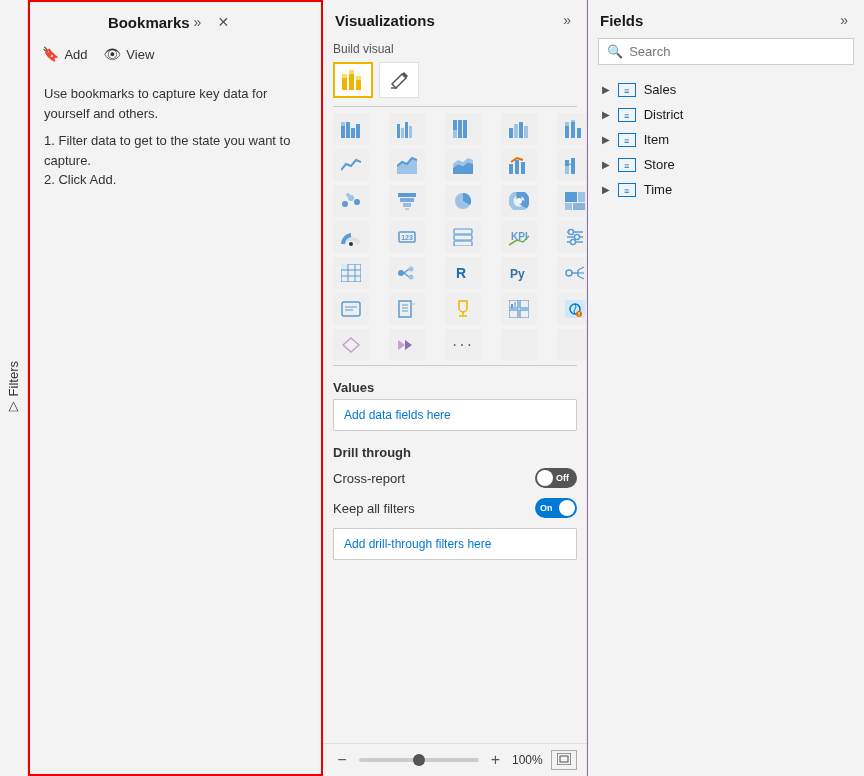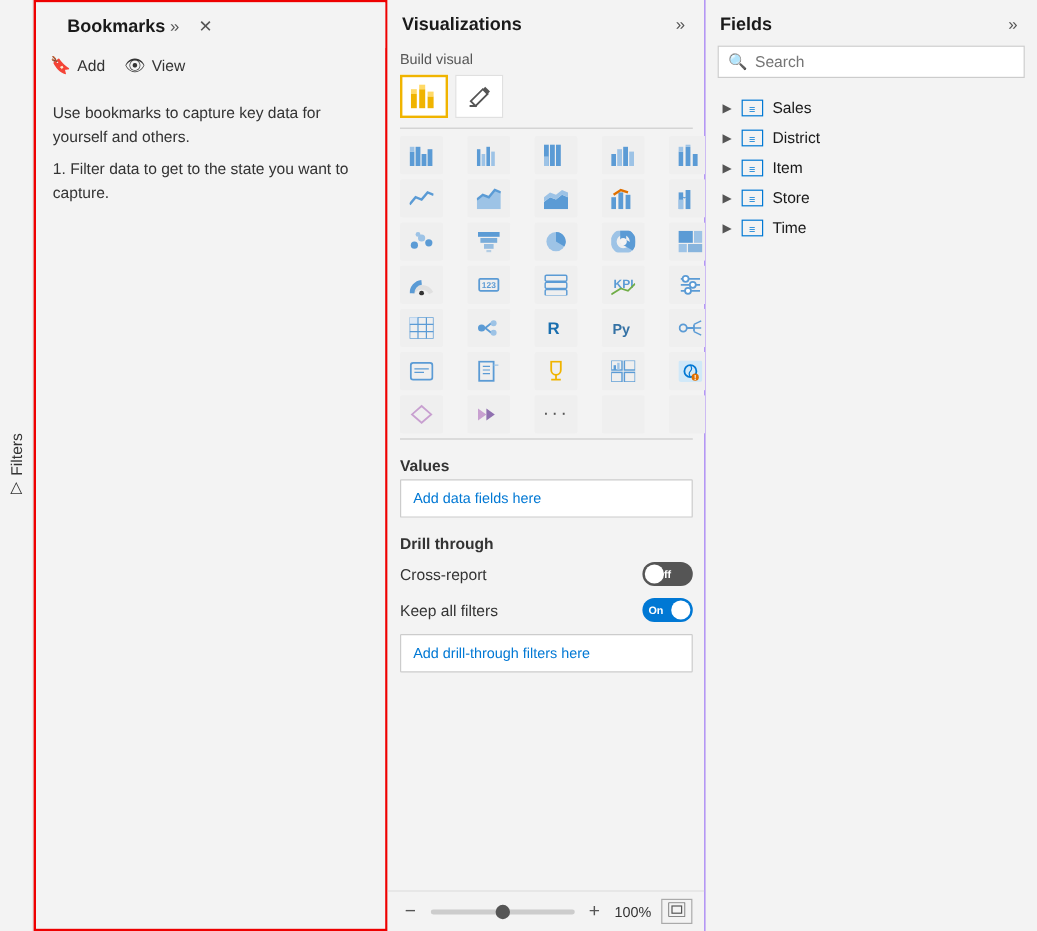--- a/index.html
+++ b/index.html
@@ -46,22 +46,22 @@
       width: 295px;
       background: #f3f3f3;
       border: 2px solid #e00;
       display: flex;
       flex-direction: column;
       padding: 0;
     }
     .bookmarks-header {
       display: flex;
       align-items: center;
-      justify-content: flex-start;
-      padding: 10px 12px 8px 26px;
+      justify-content: center;
+      padding: 10px 12px 8px 2px;
       background: #f3f3f3;
     }
     .bookmarks-title {
       font-size: 15px;
       font-weight: 600;
       color: #1a1a1a;
     }
     .bookmarks-header-icons {
       display: flex;
       gap: 8px;
@@ -263,21 +263,21 @@
       position: absolute;
     }
     .toggle.off .toggle-knob { left: 2px; }
     .toggle.on .toggle-knob { right: 2px; left: auto; }
     .toggle-text {
       position: absolute;
       font-size: 9px;
       font-weight: 700;
       color: #fff;
     }
-    .toggle.off .toggle-text { right: 18px; }
+    .toggle.off .toggle-text { right: 8px; }
     .toggle.on .toggle-text { left: 5px; }
     .drill-drop-zone {
       border: 1px solid #ccc;
       background: #fff;
       padding: 8px 10px;
       color: #0078d4;
       font-size: 12px;
       cursor: pointer;
       border-radius: 1px;
     }
@@ -430,20 +430,21 @@
         <span style="font-size:14px;">👁</span>
         <span>View</span>
       </button>
     </div>
 
     <div class="bookmarks-body">
       <p class="bookmarks-desc">
         <span>Use bookmarks to capture key data for yourself and others.</span>
         <br>
         <span style="display:block;margin-top:8px;">1. Filter data to get to the state you want to capture.</span>
+        <span style="display:block;">2. Click Add.</span>
       </p>
     </div>
 
   </div>
 
   <div class="viz-panel">
     <div class="viz-header">
       <span class="viz-title">Visualizations</span>
       <button class="icon-btn">»</button>
     </div>

